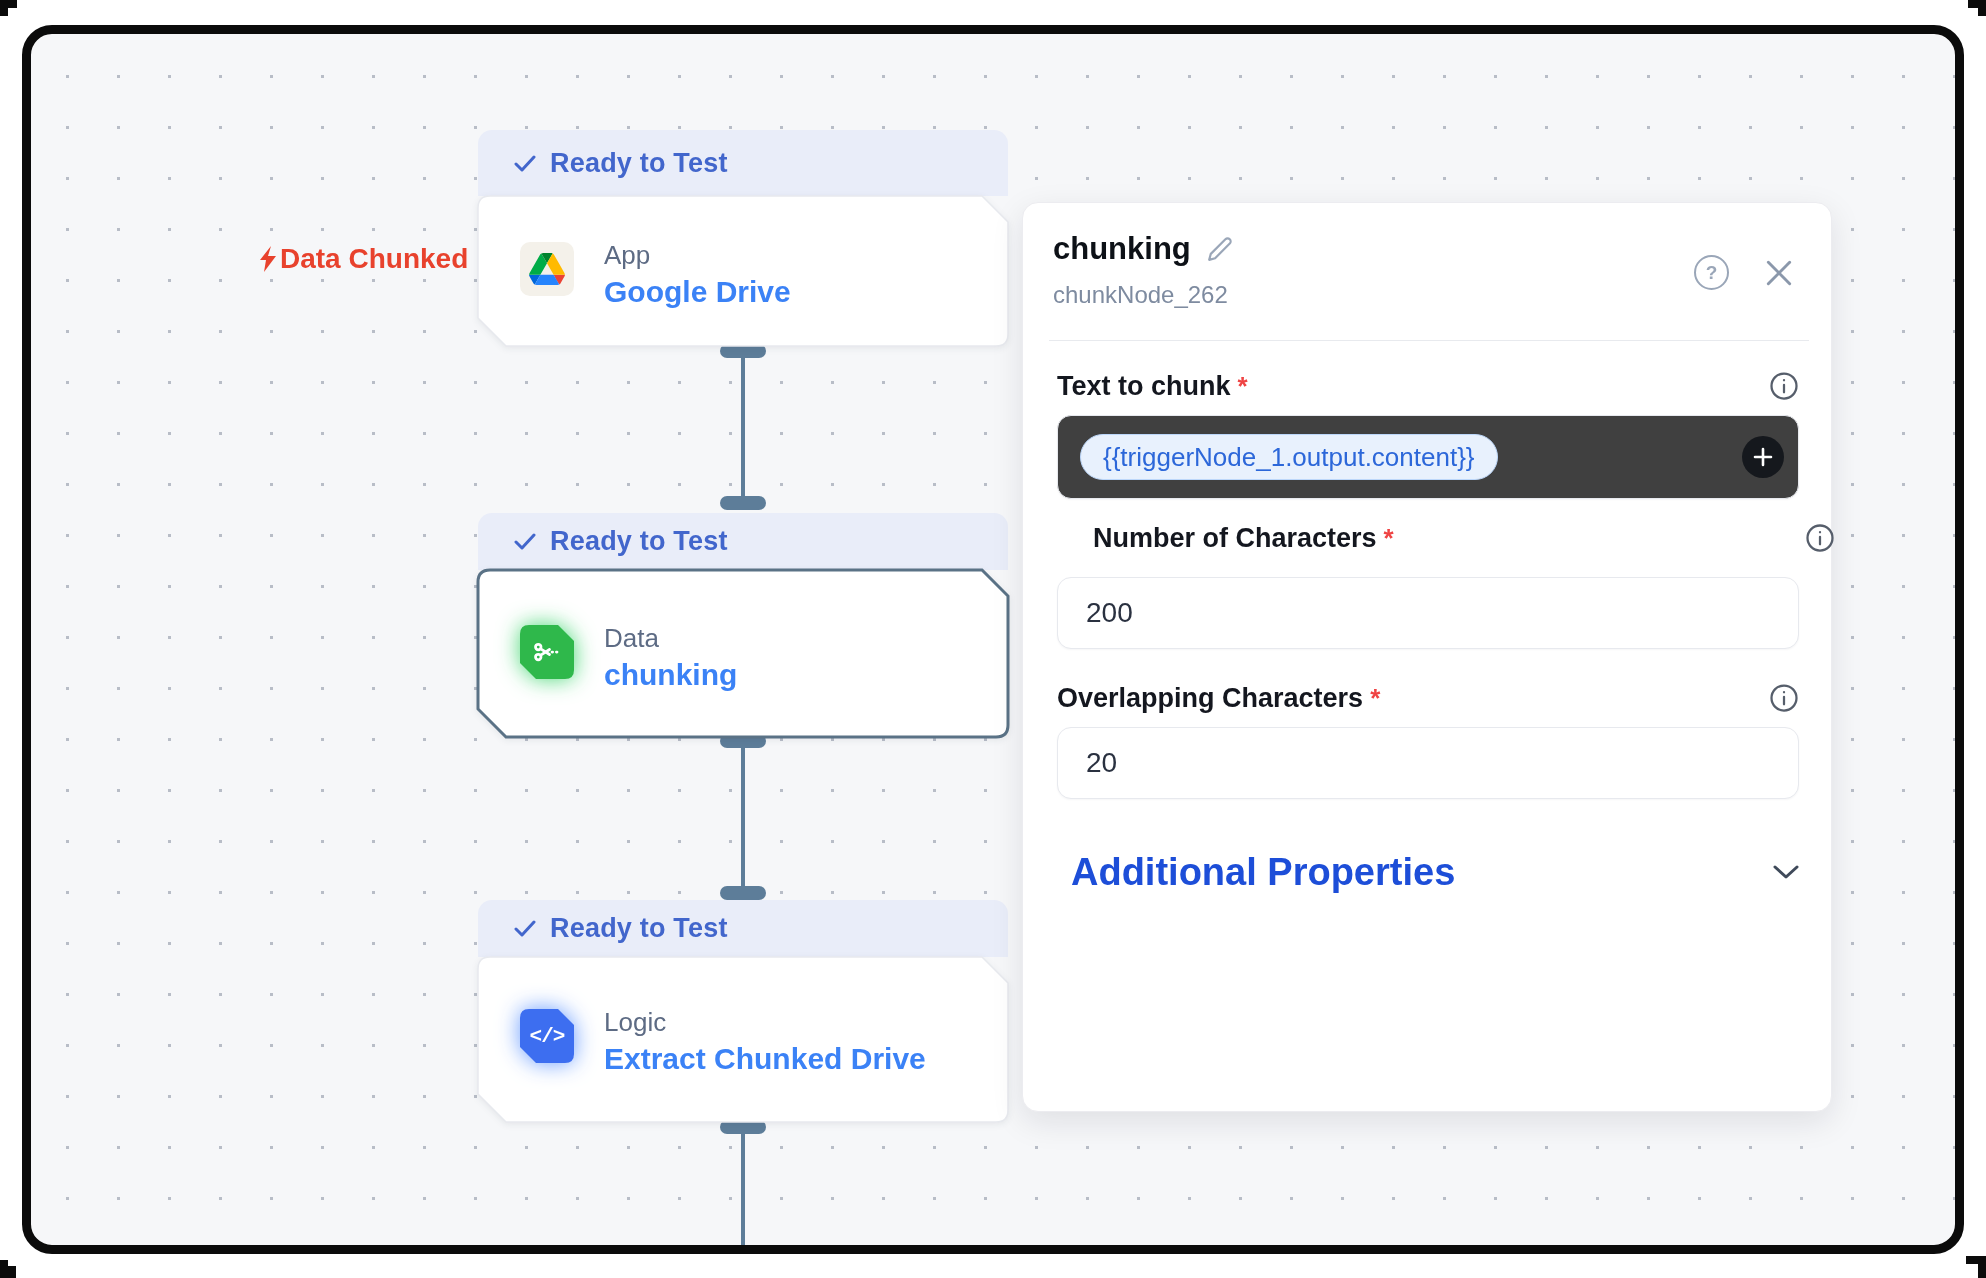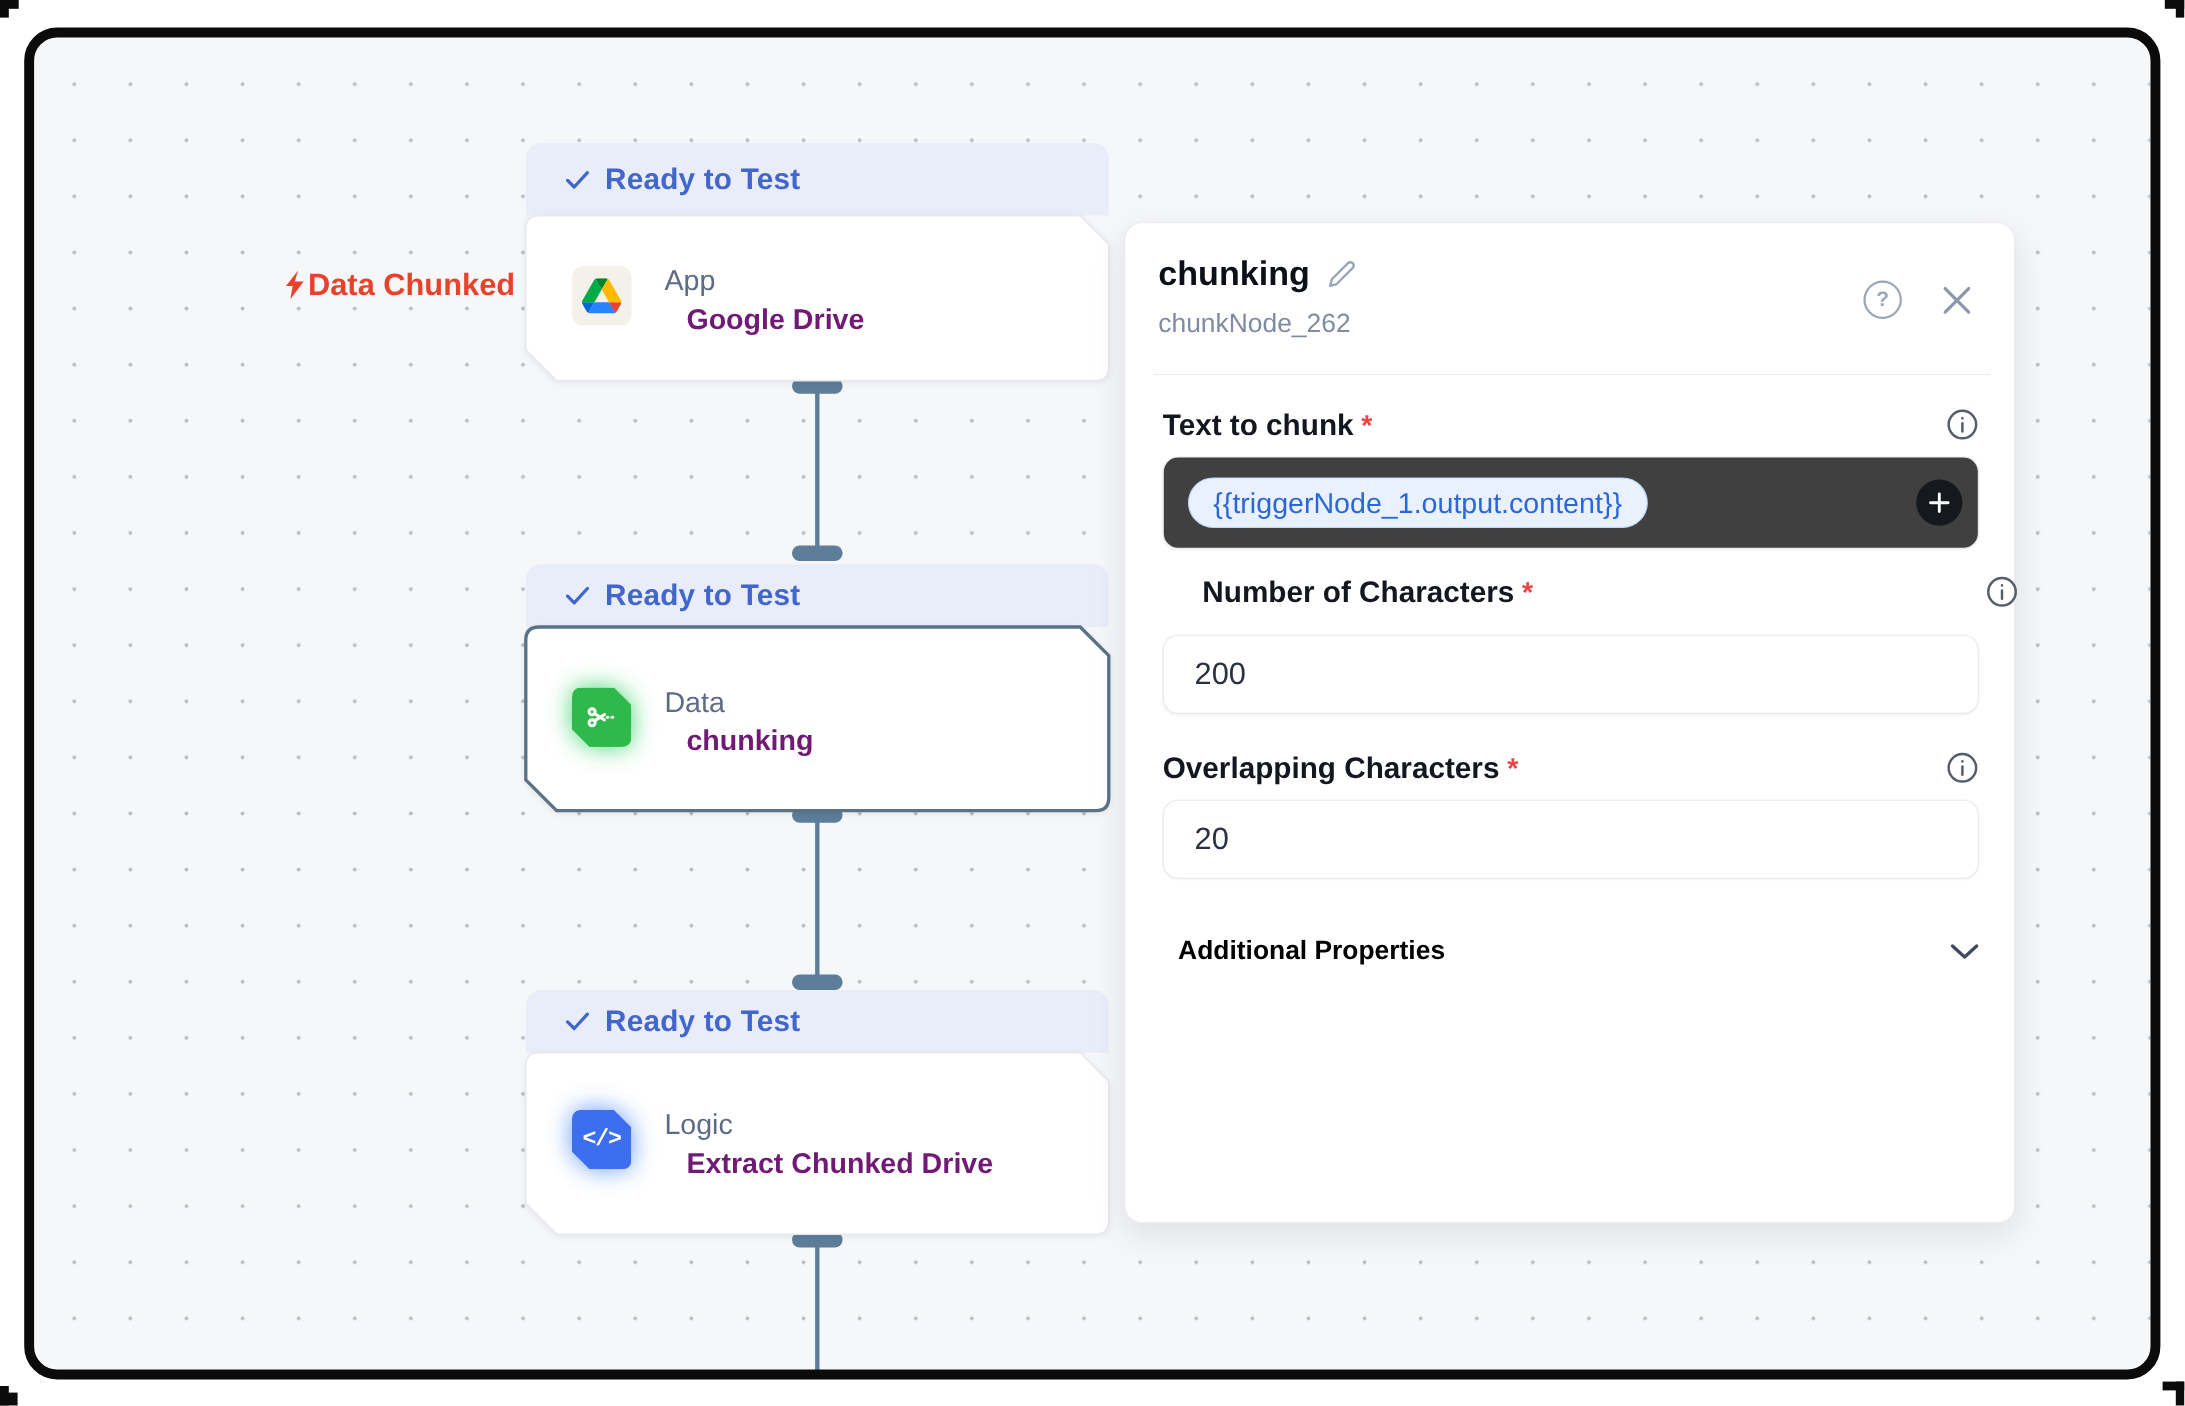--- a/index.html
+++ b/index.html
@@ -36,21 +36,21 @@
   .card-icon-wrap { position:absolute; left:42px; }
   .glow-green { filter: drop-shadow(0 0 11px rgba(61,213,109,.95)); }
   .glow-blue  { filter: drop-shadow(0 0 11px rgba(96,150,255,.95)); }
   .node-icon {
     width:54px; height:54px; display:flex; align-items:center; justify-content:center;
     clip-path: path('M 9 0 H 38 L 54 16 V 45 Q 54 54 45 54 H 16 L 0 38 V 9 Q 0 0 9 0 Z');
   }
   .drive-bg { background:#f4f1ea; clip-path:none; border-radius:10px; }
   .node-texts { position:absolute; left:126px; display:flex; flex-direction:column; gap:4px; }
   .node-category { font-size:26px; color:#5d6b84; }
-  .node-title { font-size:26px; font-weight:700; color:#701a75; white-space:nowrap;margin-left:20px; }
+  .node-title { font-size:30px; font-weight:700; color:#3b82f6; white-space:nowrap; }
   .code-glyph { color:#ffffff; font-size:21px; font-weight:700; font-family:"Liberation Mono", monospace; letter-spacing:-1px; }
 
   
   .edge-line { width:4px; background:#5d7d99; z-index:1; left:741px; }
   .edge-handle { width:46px; height:14px; border-radius:7px; background:#5d7d99; left:720px; z-index:1; }
 
   
   .flow-label { left:258px; top:243px; display:flex; align-items:center; gap:2px; z-index:2; }
   .flow-label-text { font-size:28px; font-weight:700; color:#e8422d; }
 
@@ -90,21 +90,21 @@
   .chip {
     height:46px; display:flex; align-items:center; padding:0 22px;
     background:#e8f1fd; border:1.5px solid #bcd7fa; border-radius:23px;
     font-size:26px; font-weight:500; color:#2c67d9; white-space:nowrap; cursor:pointer;
   }
   .plus-btn {
     width:42px; height:42px; border-radius:50%; background:#15181d; border:none;
     display:flex; align-items:center; justify-content:center; cursor:pointer;
   }
   .addprops-row { position:absolute; left:48px; top:648px; width:728px; display:flex; align-items:center; justify-content:space-between; cursor:pointer; }
-  .addprops-label { font-size:24px; font-weight:700; color:#000000; }
+  .addprops-label { font-size:38px; font-weight:700; color:#1d4ed8; }
 </style>
 </head>
 <body>
 
 <div class="stage">
 
   <div class="abs canvas"></div>
 
   <div class="abs edge-handle" style="top:344px;"></div>
   <div class="abs edge-line" style="top:352px; height:150px;"></div>

